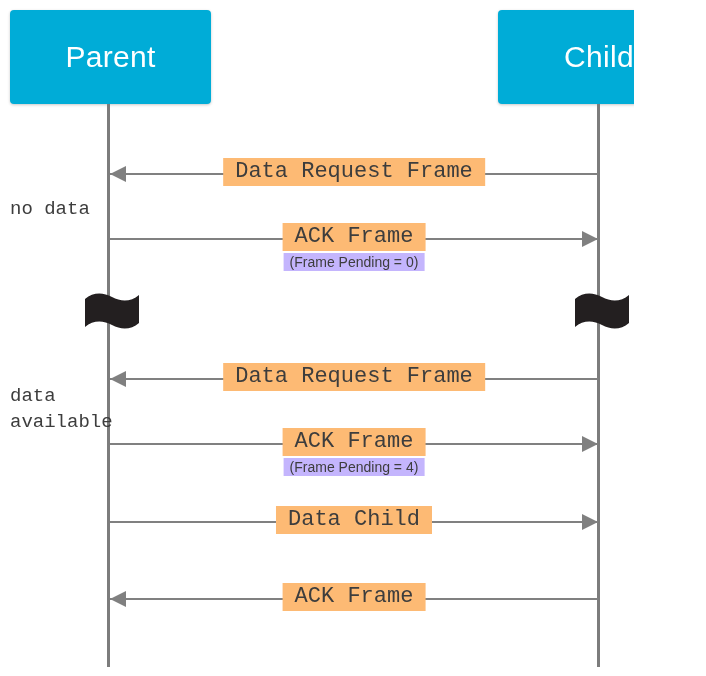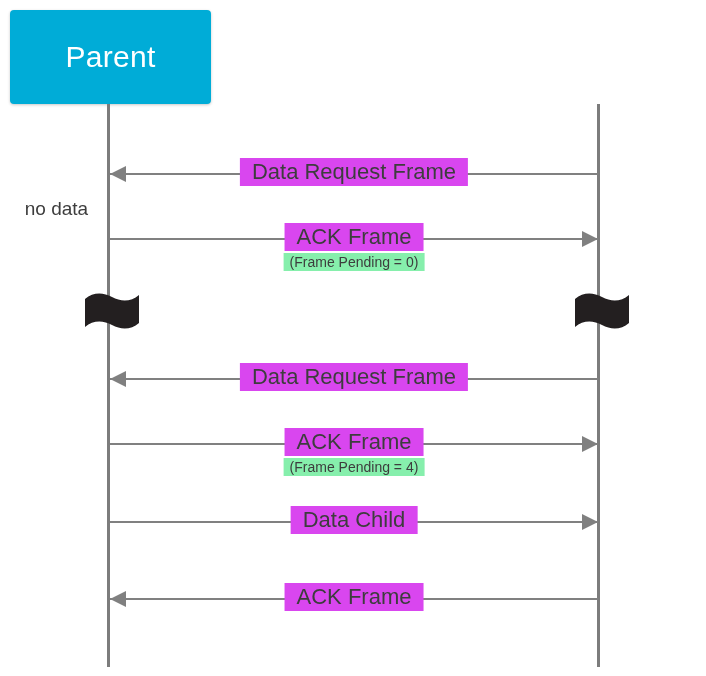--- a/index.html
+++ b/index.html
@@ -73,69 +73,74 @@
   }
   .arrow-right {
     right: 0;
     border-left: 16px solid #808080;
   }
   .msg-text {
     position: absolute;
     top: -15px;
     left: 50%;
     transform: translateX(-50%);
-    background: #d946ef;
+    background: #fdba74;
     padding: 0 12px;
     font-size: 22px;
     color: #3d3d3d;
     white-space: nowrap;
     line-height: 28px;
-    font-family: Liberation Sans, sans-serif;
+    font-family: Liberation Mono, monospace;
   }
   .msg-subtext {
     position: absolute;
     top: 15px;
     left: 50%;
     transform: translateX(-50%);
-    background: #86efac;
+    background: #c4b5fd;
     padding: 0 6px;
     font-size: 14px;
     color: #3d3d3d;
     white-space: nowrap;
     line-height: 18px;
     font-family: "Liberation Sans", sans-serif;
   }
   .side-note {
     position: absolute;
-    text-align: center;
+    text-align: left;
     font-size: 19px;
     color: #3d3d3d;
     line-height: 26px;
-    font-family: Liberation Sans, sans-serif;
+    font-family: Liberation Mono, monospace;
     white-space: pre-line;
   }
   .break-flag {
     position: absolute;
     width: 58px;
     height: 42px;
   }
 </style>
 </head>
 <body>
 
 <div id="diagram">
 
   <div class="actor-box" id="actor-parent">
     <span class="actor-label">Parent</span>
   </div>
+  <div class="actor-box" id="actor-child">
+    <span class="actor-label">Child</span>
+  </div>
 
   <div class="lifeline" id="lifeline-parent"></div>
   <div class="lifeline" id="lifeline-child"></div>
 
   <div class="side-note" style="left:10px; top:196px; width:93px;">no data</div>
+  <div class="side-note" style="left:10px; top:383px; width:93px;">data
+available</div>
 
   <div class="message" style="left:110px; top:173px; width:488px;">
     <div class="msg-line" style="width:488px;"></div>
     <div class="arrowhead arrow-left"></div>
     <div class="msg-text">Data Request Frame</div>
   </div>
 
   <div class="message" style="left:110px; top:238px; width:488px;">
     <div class="msg-line" style="width:488px;"></div>
     <div class="arrowhead arrow-right"></div>

